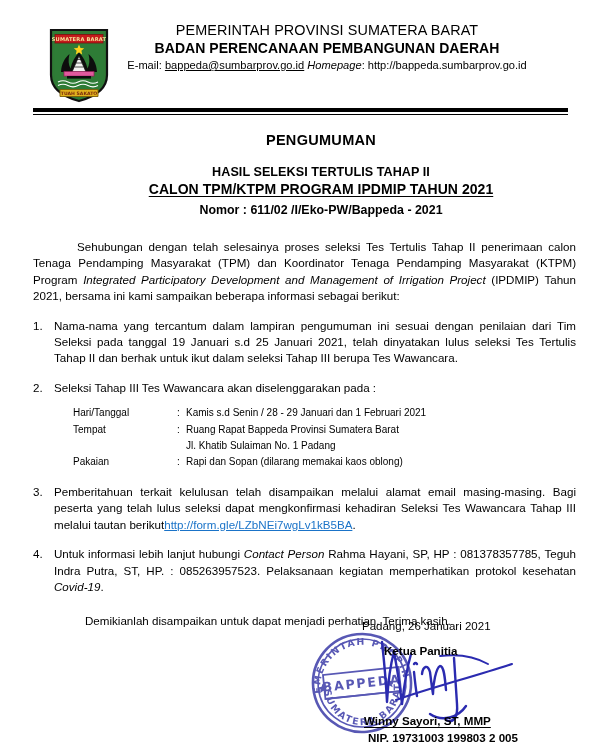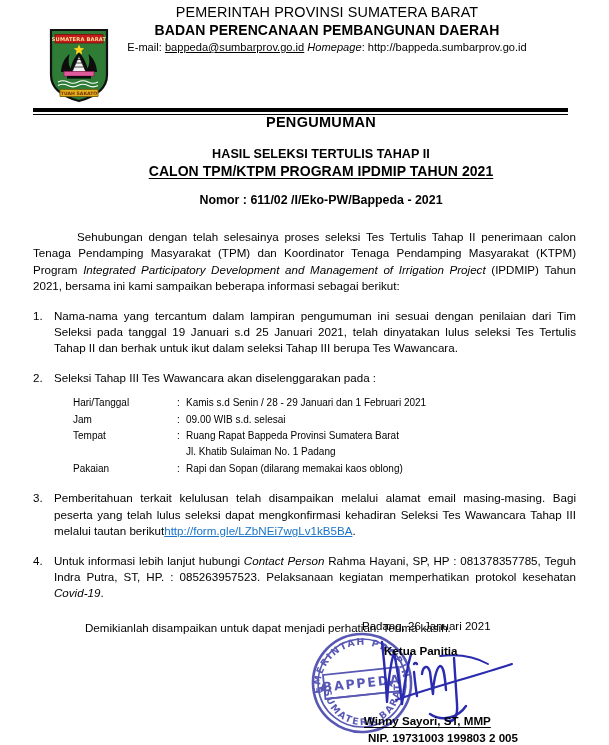--- a/index.html
+++ b/index.html
@@ -20,21 +20,21 @@
   .page {
     position: relative;
     width: 609px;
     height: 745px;
     box-sizing: border-box;
   }
 
   
   .kop {
     position: relative;
-    padding-top: 4px;
+    padding-top: 22px;
     height: 85px;
   }
   .logo-wrap {
     position: absolute;
     left: 46px;
     top: 27px;
     width: 66px;
     height: 80px;
   }
   .shield {
@@ -113,21 +113,21 @@
     font-weight: bold;
     letter-spacing: .05px;
     line-height: 17px;
     text-decoration: underline;
     text-underline-offset: 2px;
   }
   .t-nomor {
     font-size: 12.4px;
     font-weight: bold;
     line-height: 17px;
-    margin-top: 12px;
+    margin-top: 4px;
   }
 
   
   .body-wrap {
     margin: 0 33px 0 33px;
     font-size: 11.6px;
     line-height: 16.4px;
   }
   .para {
     text-align: justify;
@@ -311,25 +311,20 @@
 
       <li>
         <span class="num">2.</span><span>Seleksi Tahap III Tes Wawancara akan diselenggarakan pada :</span>
 
         <table class="details">
           <tbody>
             <tr>
               <td class="d-label">Hari/Tanggal</td>
               <td class="d-colon">:</td>
               <td class="d-value">Kamis s.d Senin / 28 - 29 Januari dan 1 Februari 2021</td>
-            </tr>
-            <tr>
-              <td class="d-label">Jam</td>
-              <td class="d-colon">:</td>
-              <td class="d-value">09.00 WIB s.d. selesai</td>
             </tr>
             <tr>
               <td class="d-label">Tempat</td>
               <td class="d-colon">:</td>
               <td class="d-value">Ruang Rapat Bappeda Provinsi Sumatera Barat</td>
             </tr>
             <tr>
               <td class="d-label"></td>
               <td class="d-colon"></td>
               <td class="d-value d-value2">Jl. Khatib Sulaiman No. 1 Padang</td>

